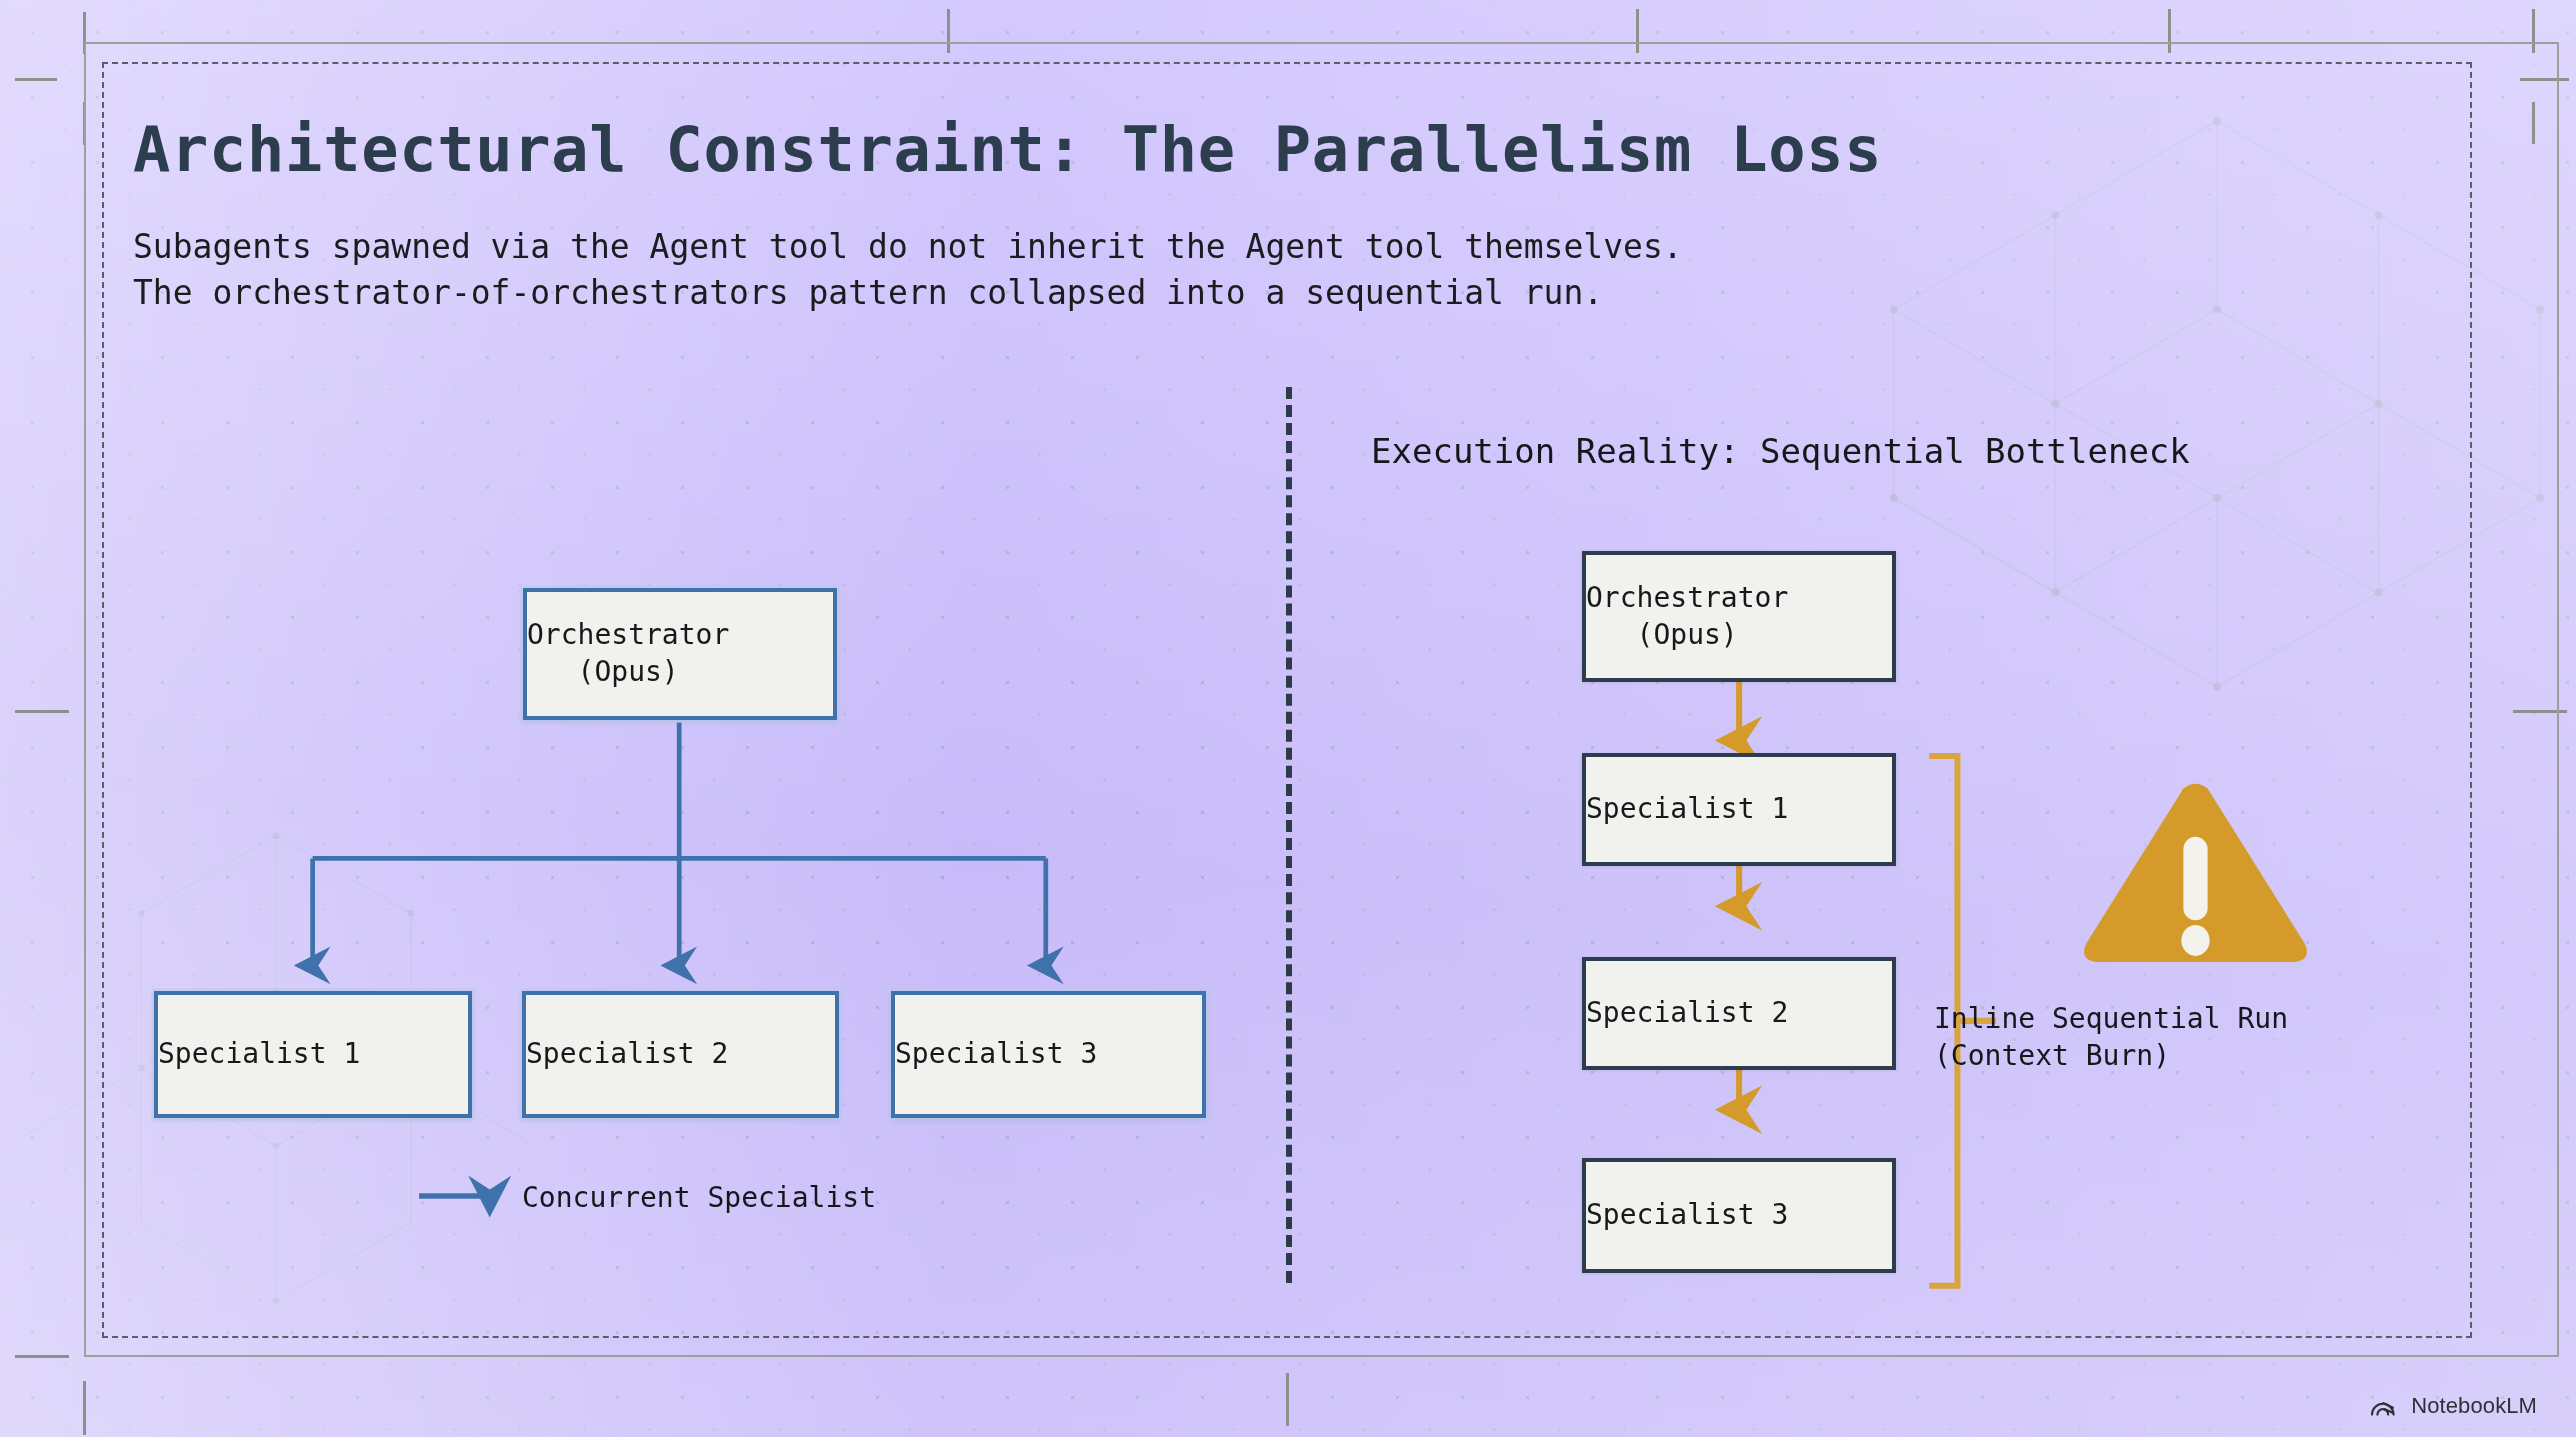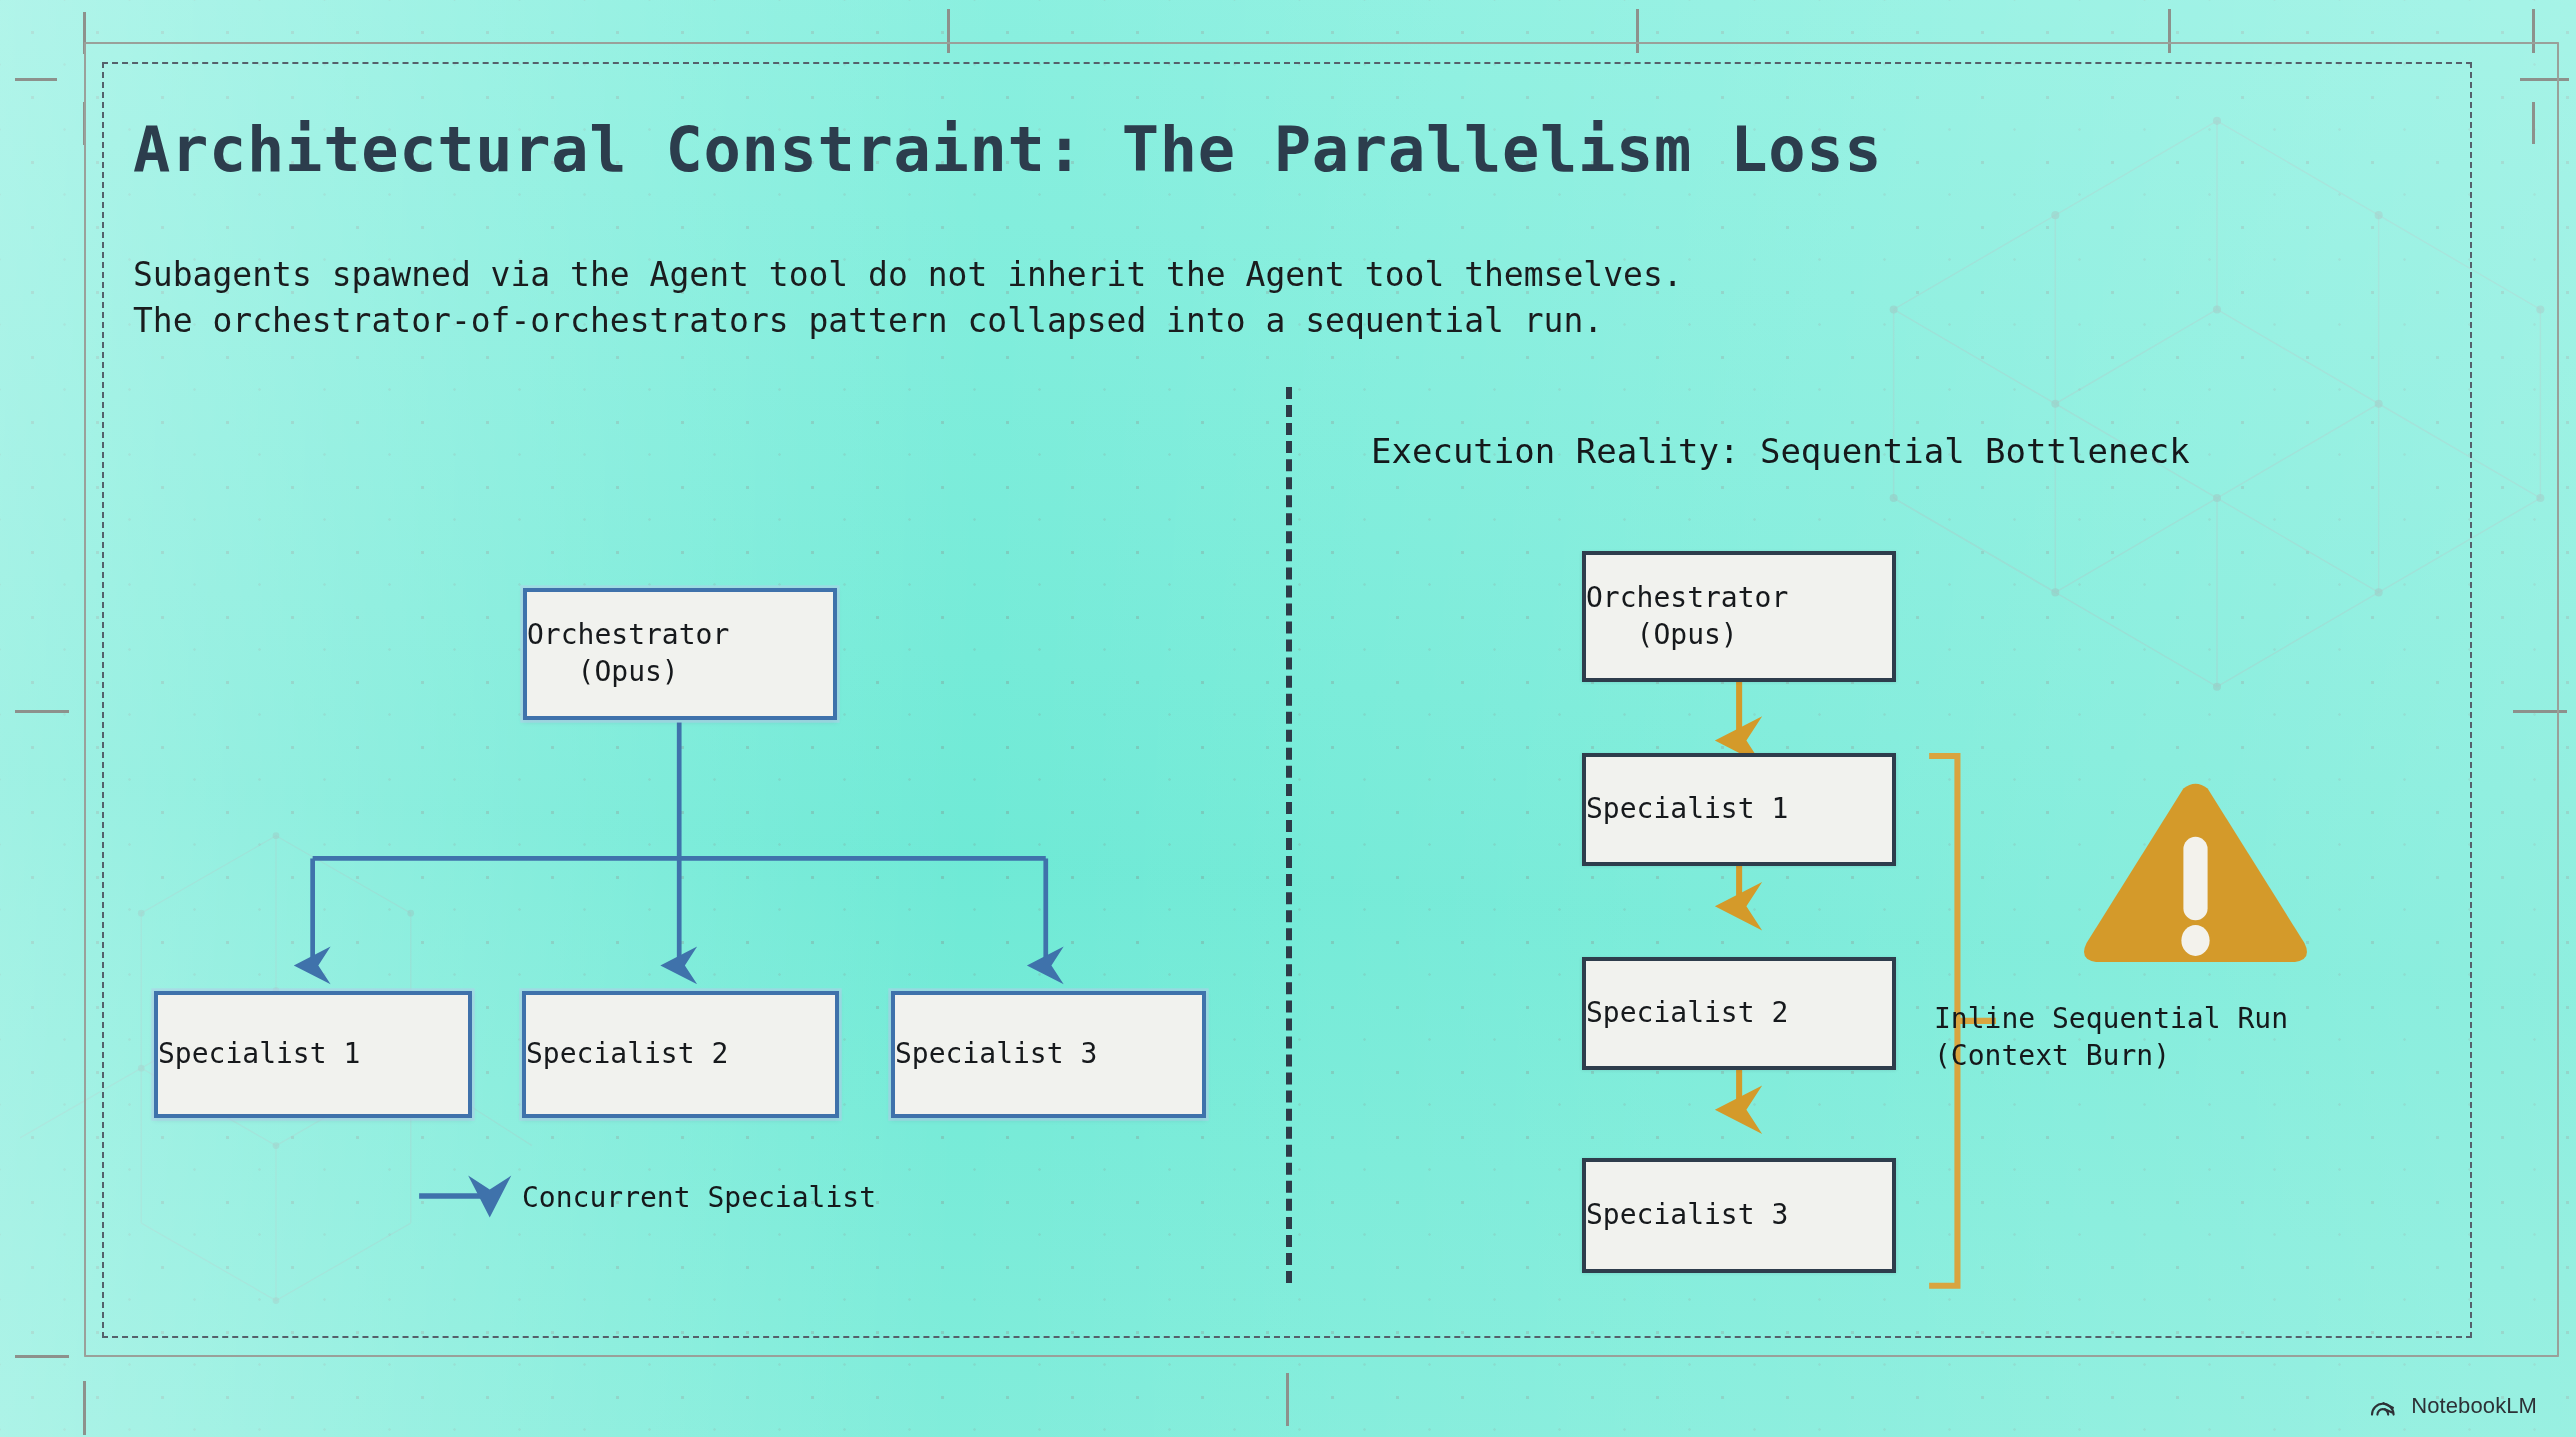--- a/index.html
+++ b/index.html
@@ -4,21 +4,21 @@
 <style>
   html, body {
     margin: 0;
     padding: 0;
     background: #edeeea;
   }
   #stage {
     position: relative;
     width: 2576px;
     height: 1438px;
-    background: #5eead4;
+    background: #c4b5fd;
     overflow: hidden;
     font-family: "DejaVu Sans Mono", monospace;
   }
 
   
   .bg-dots {
     position: absolute;
     inset: 0;
     background-image:
       radial-gradient(circle, rgba(110,115,110,0.30) 1.5px, transparent 1.8px),
@@ -79,21 +79,20 @@
     white-space: nowrap;
   }
   .subtitle {
     position: absolute;
     left: 133px; top: 224px;
     width: 2244px;
     font-size: 33px;
     line-height: 1.38;
     color: #1a1c1e;
     white-space: pre-line;
-    margin-top: 28px;
   }
 
   
   .panel-head {
     position: absolute;
     font-size: 34px;
     color: #15181b;
     white-space: nowrap;
   }
   .panel-head.left  { left: 229px;  top: 431px; }

